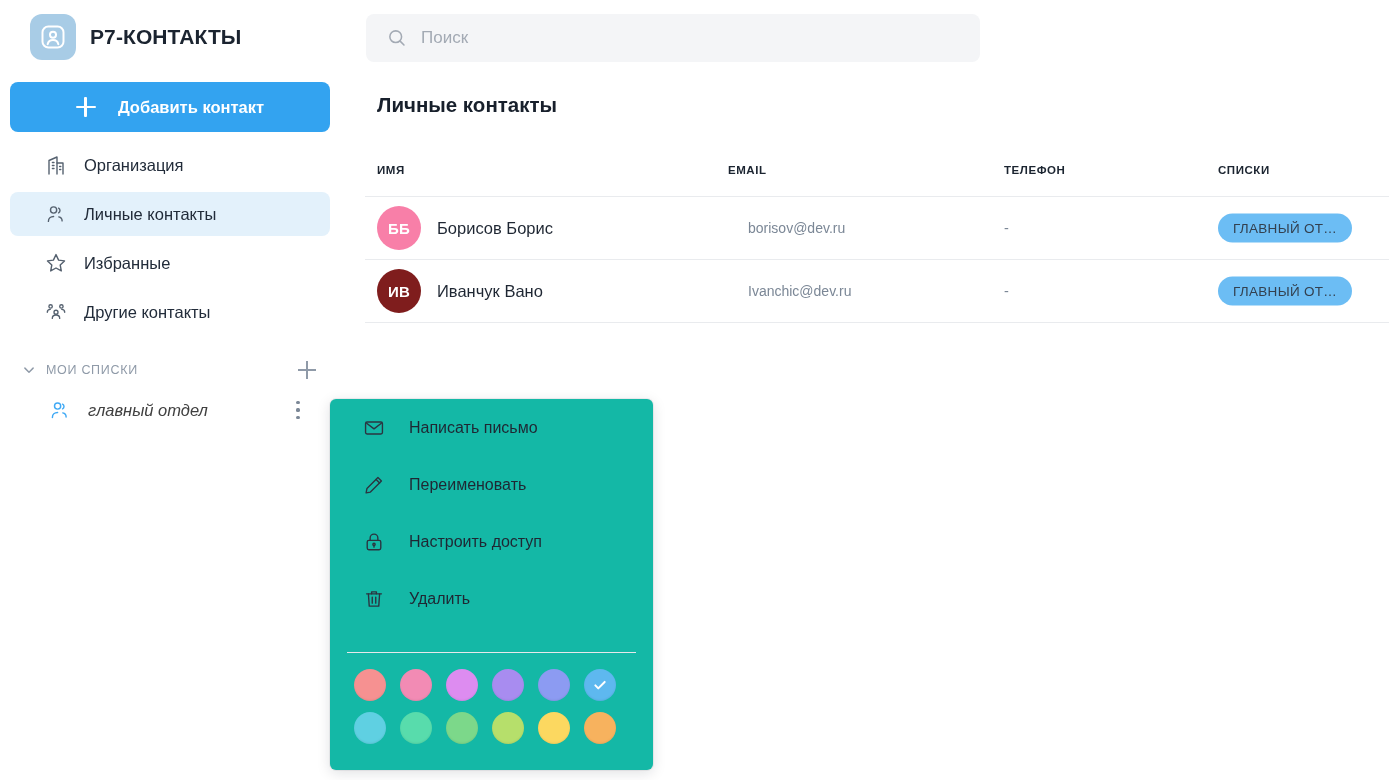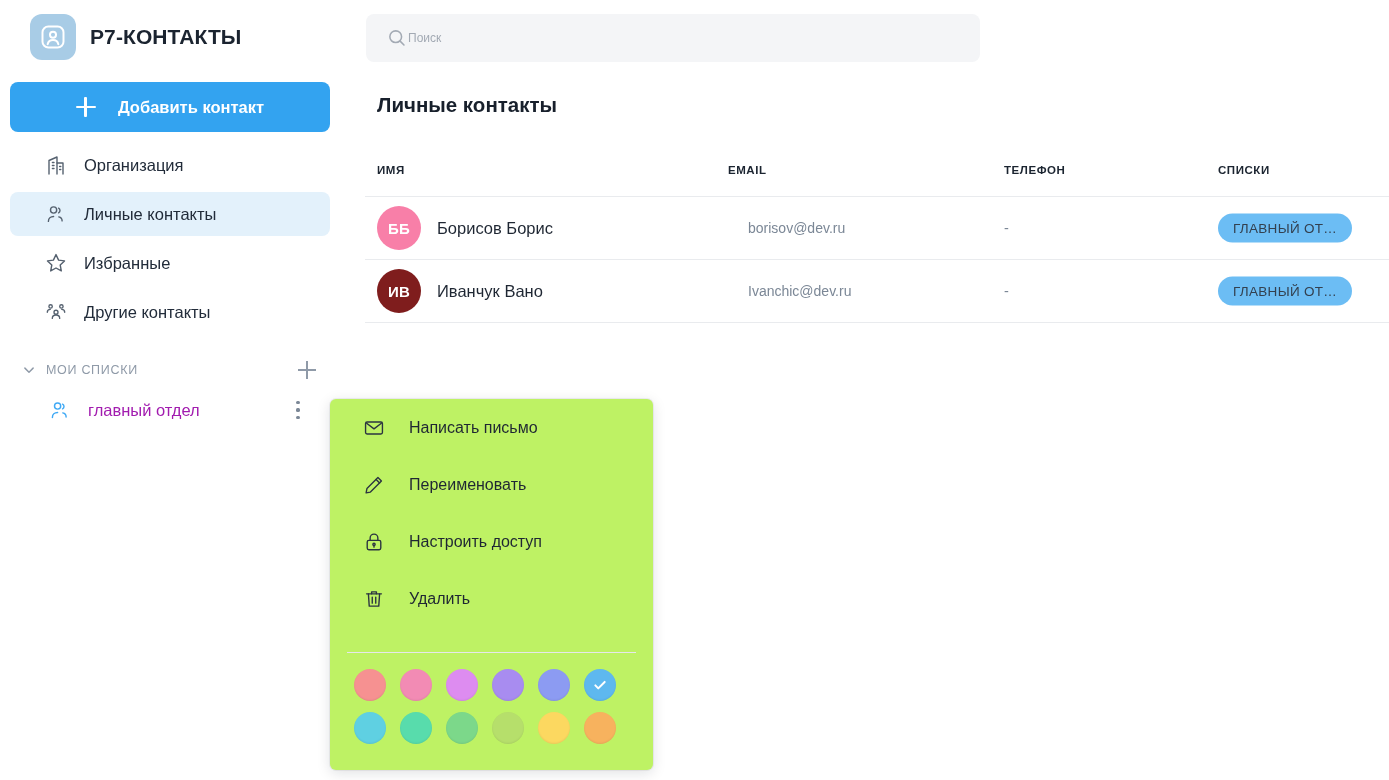--- a/index.html
+++ b/index.html
@@ -85,21 +85,21 @@
   }
   .lists-add::before { left: 0; top: 8px; width: 18px; height: 1.7px; }
   .lists-add::after  { top: 0; left: 8px; height: 18px; width: 1.7px; }
 
   .list-row {
     position: absolute; left: 10px; top: 390px;
     width: 320px; height: 40px; border-radius: 8px;
     display: flex; align-items: center; cursor: pointer;
   }
   .list-row-icon { width: 24px; height: 24px; margin-left: 38px; flex: none; }
-  .list-row-label { margin-left: 16px; font-size: 16.5px; color: #a21caf; }
+  .list-row-label { margin-left: 16px; font-size: 16.5px; color: #404040; font-style: italic; }
   .list-row-more {
     position: absolute; right: 24px; top: 50%; transform: translateY(-50%);
     width: 16px; height: 18px; cursor: pointer;
     display: flex; flex-direction: column; align-items: center; justify-content: space-between;
   }
   .list-row-more i {
     display: block; width: 3.2px; height: 3.2px; border-radius: 50%; background: #7b8796;
   }
 
   
@@ -107,21 +107,21 @@
 
   .search-bar {
     position: absolute; left: 26px; top: 14px;
     width: 614px; height: 48px;
     background: #f4f5f7; border-radius: 8px; border: none;
     display: flex; align-items: center; cursor: text;
   }
   .search-icon { width: 22px; height: 22px; margin-left: 20px; flex: none; }
   .search-input {
     border: none; outline: none; background: transparent;
-    font-size: 12px; font-family: inherit;
+    margin-left: 13px; font-size: 17px; font-family: inherit;
     color: #1f2733; width: 520px;
   }
   .search-input::placeholder { color: #a3aab4; }
 
   .section-title {
     position: absolute; left: 37px; top: 93px;
     font-size: 20.5px; font-weight: bold; color: #18202c;
   }
 
   
@@ -162,21 +162,21 @@
     height: 29px; min-width: 125px; padding: 0 15px;
     border-radius: 14.5px; background: #6cbdf4;
     font-size: 13.5px; letter-spacing: .3px; color: #33404f;
     white-space: nowrap; cursor: pointer;
   }
 
   
   .ctx-menu {
     position: absolute; left: 330px; top: 399px;
     width: 323px; height: 371px;
-    background: #bef264; border-radius: 6px;
+    background: #14b8a6; border-radius: 6px;
     box-shadow: 0 3px 14px rgba(16,24,40,.13), 0 0 0 1px rgba(16,24,40,.055);
   }
   .ctx-item {
     position: relative; height: 57px;
     display: flex; align-items: center; padding-left: 33px; cursor: pointer;
   }
   .ctx-icon { width: 22px; height: 22px; flex: none; }
   .ctx-label { margin-left: 24px; font-size: 16px; color: #1f2733; white-space: nowrap; }
 
   .ctx-divider {

